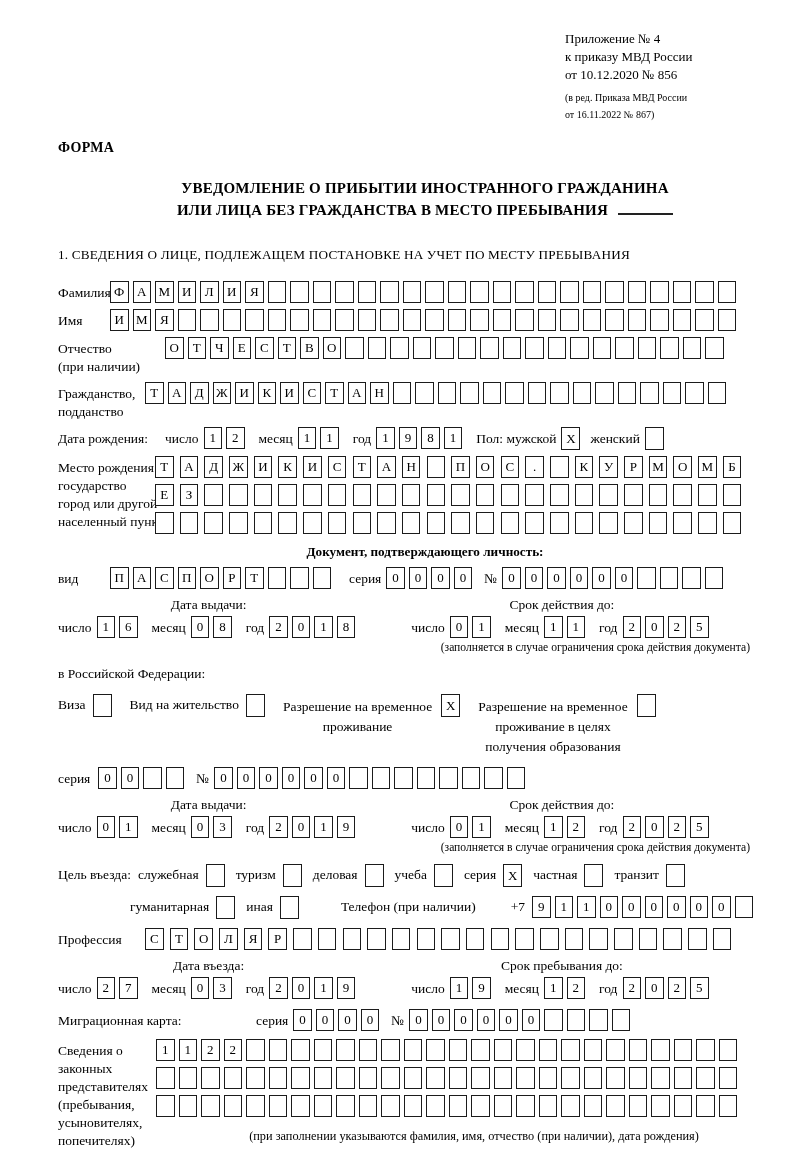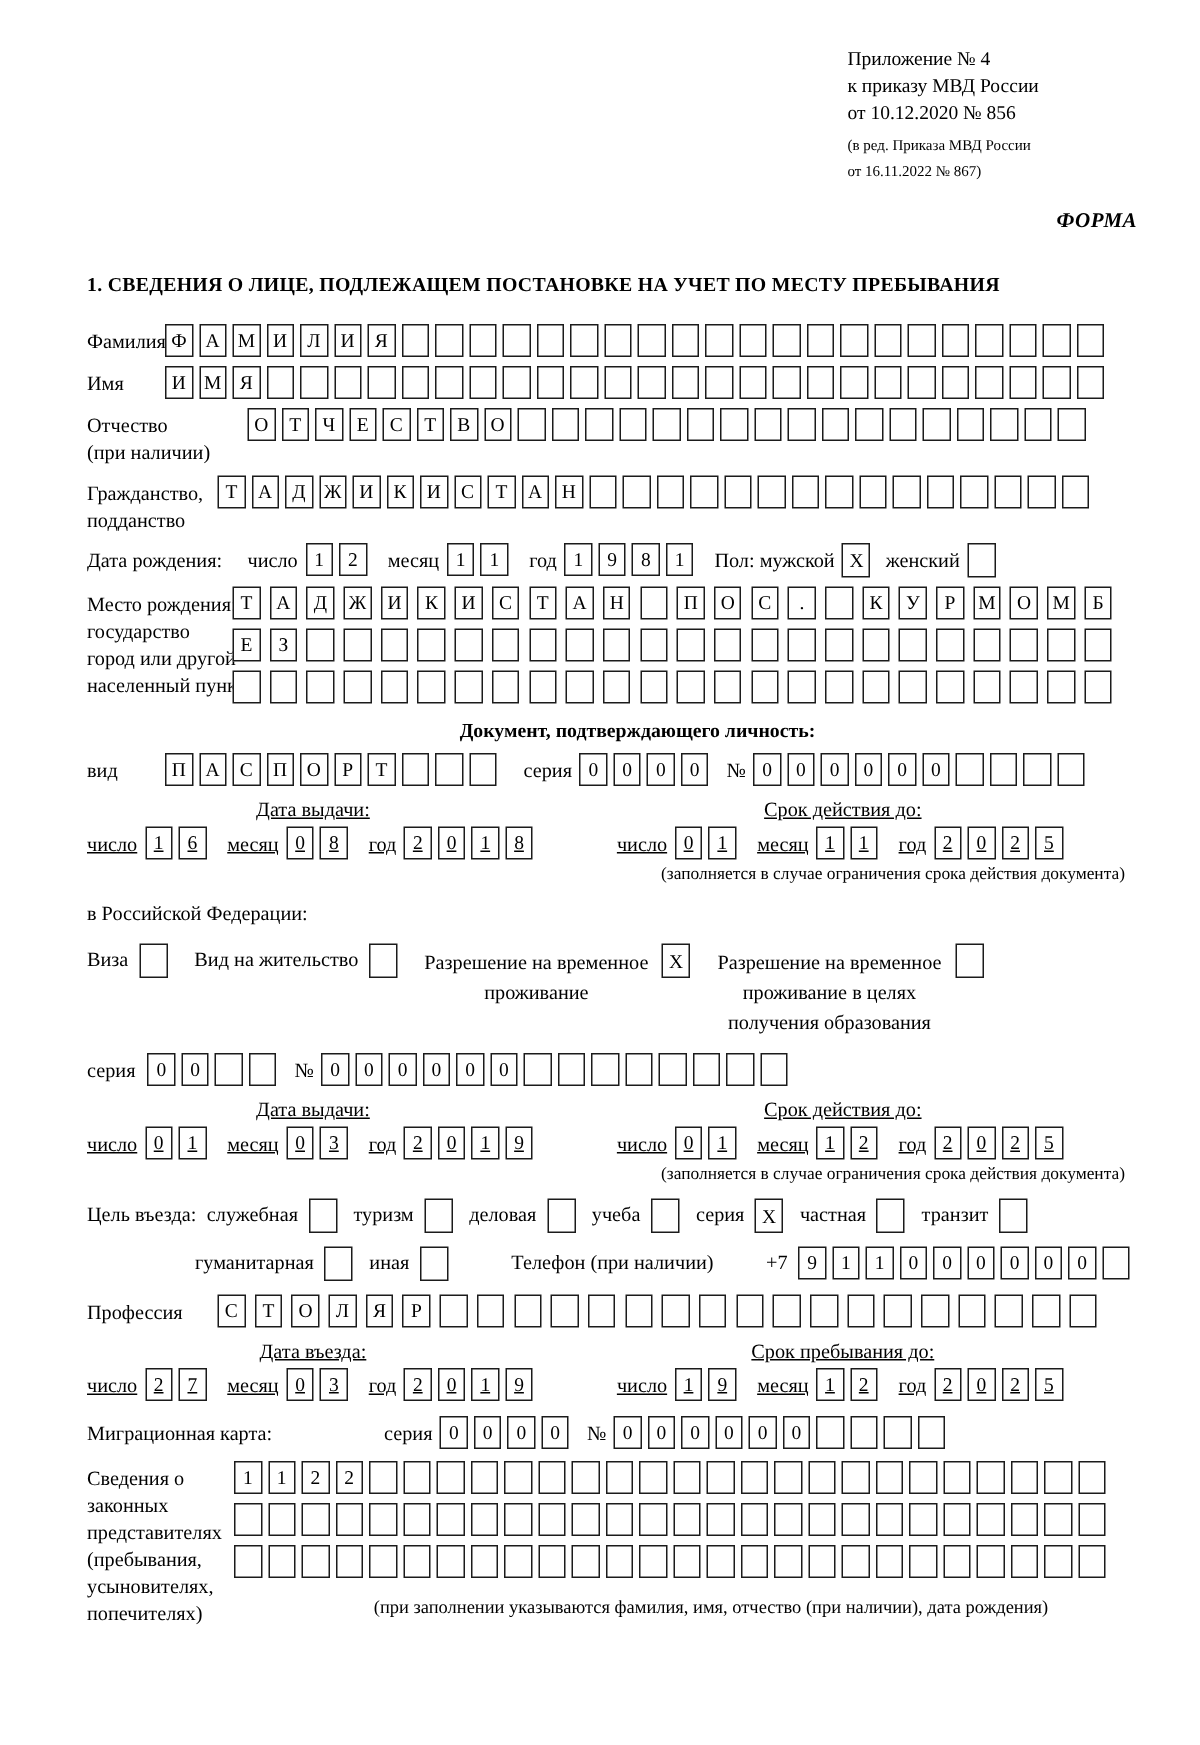--- a/index.html
+++ b/index.html
@@ -2,44 +2,44 @@
 <html><head>
 <meta charset="utf-8">
 <style>
   html,body{margin:0;padding:0;background:#fff;}
   body{width:800px;color:#000;font-family:"Liberation Serif","DejaVu Serif",serif;font-size:13.5px;}
   .page{width:800px;min-height:1163px;box-sizing:border-box;padding:30px 8px 24px 58px;background:#fff;}
 
   
   .hdr-block{margin-left:507px;line-height:18px;font-size:13px;}
   .hdr-sub{margin-top:5px;font-size:10px;line-height:17px;}
-  .forma{margin-top:17px;text-align:right;padding-right:34px;font-weight:bold;font-size:14px;letter-spacing:.3px;font-style:italic;}
+  .forma{margin-top:17px;text-align:left;padding-right:34px;font-weight:bold;font-size:14px;letter-spacing:.3px;}
 
   
   .title-block{margin-top:21px;text-align:center;font-weight:bold;font-size:15px;line-height:22px;letter-spacing:.2px;}
   .uline{display:inline-block;width:55px;height:3px;border-bottom:2.2px solid #222;margin-left:10px;}
-  .sec1{margin-top:26px;margin-bottom:18px;font-weight:bold;font-size:13.2px;letter-spacing:.2px;}
+  .sec1{margin-top:26px;margin-bottom:18px;font-weight:normal;font-size:13.2px;letter-spacing:.2px;}
 
   
   .frow{display:flex;align-items:flex-start;margin-bottom:6px;}
   .flabel{flex:0 0 auto;padding-top:3px;line-height:18px;white-space:nowrap;overflow:visible;}
   .w52{width:52px;}.w87{width:87px;}.w97{width:97px;}.w107{width:107px;}.w172{width:172px;}.w84{width:84px;}
   .cells{display:inline-flex;flex-wrap:nowrap;}
   .cell{display:inline-block;box-sizing:content-box;width:16.5px;height:20px;border:1.8px solid #1b1b1b;
         margin-right:4px;text-align:center;line-height:20px;font-size:13px;background:#fff;}
   .wide .cell{margin-right:6.2px;}
   .mb6{margin-bottom:6px;}
   .cbox{display:inline-block;box-sizing:content-box;width:17px;height:21px;border:1.8px solid #1b1b1b;
         text-align:center;line-height:21px;font-size:13px;vertical-align:middle;background:#fff;flex:0 0 auto;}
   .dlabel{margin:2px 5px 0 10px;white-space:nowrap;line-height:20px;}
   .dlabel.first{margin-left:0;}
   .g14{margin-left:14px;}.g8{margin-left:8px;}
 
   
-  .dates-row{display:flex;align-items:flex-start;margin-top:8px;text-decoration:underline;}
+  .dates-row{display:flex;align-items:flex-start;margin-top:8px;}
   .date-group{display:inline-block;}
   .date-group.right{margin-left:52px;}
   .date-title{text-align:center;margin-bottom:3px;}
   .date-fields{display:flex;align-items:flex-start;}
   .note{text-align:right;padding-right:42px;font-size:11.6px;margin:3px 0 10px;}
 
   
   .permit-line{margin:10px 0 2px;line-height:20px;}
   .permit-line2{margin:4px 0 10px;line-height:20px;}
   .optrow{display:flex;align-items:flex-start;margin-bottom:10px;}
@@ -65,20 +65,24 @@
     <div>Приложение № 4</div>
     <div>к приказу МВД России</div>
     <div>от 10.12.2020 № 856</div>
     <div class="hdr-sub">
       <div>(в ред. Приказа МВД России</div>
       <div>от 16.11.2022 № 867)</div>
     </div>
   </div>
   <div class="forma">ФОРМА</div>
 
+  <div class="title-block">
+    <div>УВЕДОМЛЕНИЕ О ПРИБЫТИИ ИНОСТРАННОГО ГРАЖДАНИНА</div>
+    <div><span>ИЛИ ЛИЦА БЕЗ ГРАЖДАНСТВА В МЕСТО ПРЕБЫВАНИЯ</span><span class="uline"></span></div>
+  </div>
 
   <div class="sec1">1. СВЕДЕНИЯ О ЛИЦЕ, ПОДЛЕЖАЩЕМ ПОСТАНОВКЕ НА УЧЕТ ПО МЕСТУ ПРЕБЫВАНИЯ</div>
 
   <div class="frow">
     <div class="flabel w52">Фамилия</div>
     <div class="cells">
         <span class="cell">Ф</span>
         <span class="cell">А</span>
         <span class="cell">М</span>
         <span class="cell">И</span>

